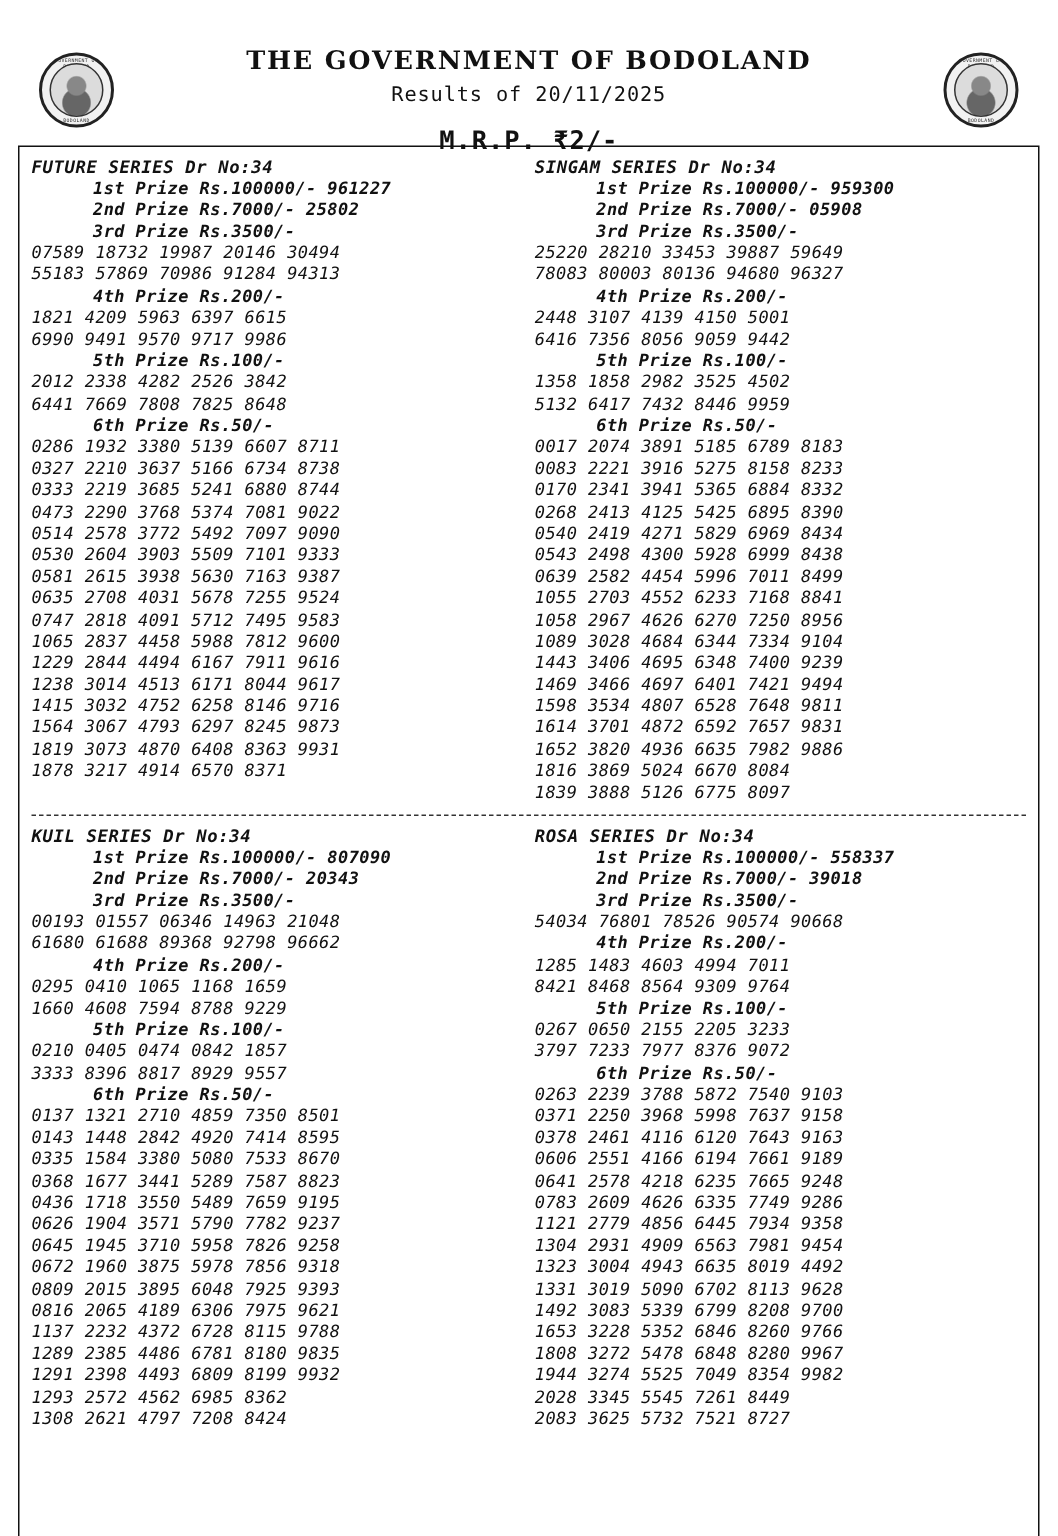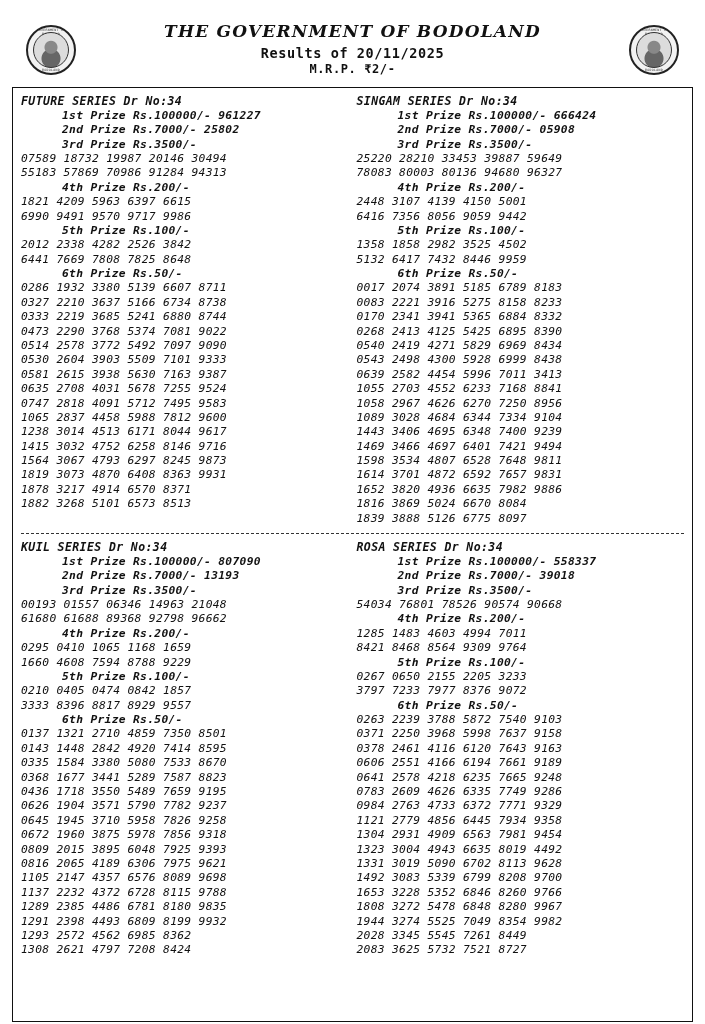--- a/index.html
+++ b/index.html
@@ -26,36 +26,35 @@
   .header {
     position: relative;
     height: 62px;
     text-align: center;
   }
   .header-title {
     font-family: "DejaVu Serif", serif;
     font-weight: bold;
     font-size: 17px;
     letter-spacing: 1.2px;
-    margin-top: 11px;
-    font-style: italic;
+    margin-top: 21px;
   }
   .header-sub {
     font-family: "DejaVu Sans Mono", monospace;
-    font-weight: bold;
+    font-weight: normal;
     font-size: 13.5px;
     letter-spacing: 0.6px;
     margin-top: 4px;
   }
   .header-mrp {
     font-family: "DejaVu Sans Mono", monospace;
     font-weight: bold;
-    font-size: 12px;
+    font-size: 17px;
     letter-spacing: 0.6px;
-    margin-top: 1px;
+    margin-top: 13px;
   }
   .seal {
     position: absolute;
     top: 4px;
     width: 46px;
     height: 46px;
     border-radius: 50%;
     border: 2px solid #222;
     background: #f2f2f2;
     overflow: hidden;
@@ -183,90 +182,89 @@
         <div class="numbers">0286 1932 3380 5139 6607 8711</div>
         <div class="numbers">0327 2210 3637 5166 6734 8738</div>
         <div class="numbers">0333 2219 3685 5241 6880 8744</div>
         <div class="numbers">0473 2290 3768 5374 7081 9022</div>
         <div class="numbers">0514 2578 3772 5492 7097 9090</div>
         <div class="numbers">0530 2604 3903 5509 7101 9333</div>
         <div class="numbers">0581 2615 3938 5630 7163 9387</div>
         <div class="numbers">0635 2708 4031 5678 7255 9524</div>
         <div class="numbers">0747 2818 4091 5712 7495 9583</div>
         <div class="numbers">1065 2837 4458 5988 7812 9600</div>
+        <div class="numbers">1229 2844 4494 6167 7911 9616</div>
         <div class="numbers">1238 3014 4513 6171 8044 9617</div>
         <div class="numbers">1415 3032 4752 6258 8146 9716</div>
         <div class="numbers">1564 3067 4793 6297 8245 9873</div>
         <div class="numbers">1819 3073 4870 6408 8363 9931</div>
         <div class="numbers">1878 3217 4914 6570 8371</div>
-        <div class="numbers">1882 3268 5101 6573 8513</div>
       </div>
 
       <div class="col right">
         <div class="series-title">SINGAM SERIES   Dr No:34</div>
-        <div class="prize-line">1st Prize Rs.100000/- 666424</div>
+        <div class="prize-line">1st Prize Rs.100000/- 959300</div>
         <div class="prize-line">2nd Prize Rs.7000/- 05908</div>
         <div class="prize-line">3rd Prize Rs.3500/-</div>
         <div class="numbers">25220 28210 33453 39887 59649</div>
         <div class="numbers">78083 80003 80136 94680 96327</div>
         <div class="prize-line">4th Prize Rs.200/-</div>
         <div class="numbers">2448 3107 4139 4150 5001</div>
         <div class="numbers">6416 7356 8056 9059 9442</div>
         <div class="prize-line">5th Prize Rs.100/-</div>
         <div class="numbers">1358 1858 2982 3525 4502</div>
         <div class="numbers">5132 6417 7432 8446 9959</div>
         <div class="prize-line">6th Prize Rs.50/-</div>
         <div class="numbers">0017 2074 3891 5185 6789 8183</div>
         <div class="numbers">0083 2221 3916 5275 8158 8233</div>
         <div class="numbers">0170 2341 3941 5365 6884 8332</div>
         <div class="numbers">0268 2413 4125 5425 6895 8390</div>
         <div class="numbers">0540 2419 4271 5829 6969 8434</div>
         <div class="numbers">0543 2498 4300 5928 6999 8438</div>
-        <div class="numbers">0639 2582 4454 5996 7011 3413</div>
+        <div class="numbers">0639 2582 4454 5996 7011 8499</div>
         <div class="numbers">1055 2703 4552 6233 7168 8841</div>
         <div class="numbers">1058 2967 4626 6270 7250 8956</div>
         <div class="numbers">1089 3028 4684 6344 7334 9104</div>
         <div class="numbers">1443 3406 4695 6348 7400 9239</div>
         <div class="numbers">1469 3466 4697 6401 7421 9494</div>
         <div class="numbers">1598 3534 4807 6528 7648 9811</div>
         <div class="numbers">1614 3701 4872 6592 7657 9831</div>
         <div class="numbers">1652 3820 4936 6635 7982 9886</div>
         <div class="numbers">1816 3869 5024 6670 8084</div>
         <div class="numbers">1839 3888 5126 6775 8097</div>
       </div>
     </div>
 
     <hr class="divider">
 
     <div class="grid">
       <div class="col left">
         <div class="series-title">KUIL SERIES   Dr No:34</div>
         <div class="prize-line">1st Prize Rs.100000/- 807090</div>
-        <div class="prize-line">2nd Prize Rs.7000/- 13193</div>
+        <div class="prize-line">2nd Prize Rs.7000/- 20343</div>
         <div class="prize-line">3rd Prize Rs.3500/-</div>
         <div class="numbers">00193 01557 06346 14963 21048</div>
         <div class="numbers">61680 61688 89368 92798 96662</div>
         <div class="prize-line">4th Prize Rs.200/-</div>
         <div class="numbers">0295 0410 1065 1168 1659</div>
         <div class="numbers">1660 4608 7594 8788 9229</div>
         <div class="prize-line">5th Prize Rs.100/-</div>
         <div class="numbers">0210 0405 0474 0842 1857</div>
         <div class="numbers">3333 8396 8817 8929 9557</div>
         <div class="prize-line">6th Prize Rs.50/-</div>
         <div class="numbers">0137 1321 2710 4859 7350 8501</div>
         <div class="numbers">0143 1448 2842 4920 7414 8595</div>
         <div class="numbers">0335 1584 3380 5080 7533 8670</div>
         <div class="numbers">0368 1677 3441 5289 7587 8823</div>
         <div class="numbers">0436 1718 3550 5489 7659 9195</div>
         <div class="numbers">0626 1904 3571 5790 7782 9237</div>
         <div class="numbers">0645 1945 3710 5958 7826 9258</div>
         <div class="numbers">0672 1960 3875 5978 7856 9318</div>
         <div class="numbers">0809 2015 3895 6048 7925 9393</div>
         <div class="numbers">0816 2065 4189 6306 7975 9621</div>
-        <div class="numbers">1105 2147 4357 6576 8089 9698</div>
         <div class="numbers">1137 2232 4372 6728 8115 9788</div>
         <div class="numbers">1289 2385 4486 6781 8180 9835</div>
         <div class="numbers">1291 2398 4493 6809 8199 9932</div>
         <div class="numbers">1293 2572 4562 6985 8362</div>
         <div class="numbers">1308 2621 4797 7208 8424</div>
       </div>
 
       <div class="col right">
         <div class="series-title">ROSA SERIES   Dr No:34</div>
         <div class="prize-line">1st Prize Rs.100000/- 558337</div>
@@ -279,21 +277,20 @@
         <div class="prize-line">5th Prize Rs.100/-</div>
         <div class="numbers">0267 0650 2155 2205 3233</div>
         <div class="numbers">3797 7233 7977 8376 9072</div>
         <div class="prize-line">6th Prize Rs.50/-</div>
         <div class="numbers">0263 2239 3788 5872 7540 9103</div>
         <div class="numbers">0371 2250 3968 5998 7637 9158</div>
         <div class="numbers">0378 2461 4116 6120 7643 9163</div>
         <div class="numbers">0606 2551 4166 6194 7661 9189</div>
         <div class="numbers">0641 2578 4218 6235 7665 9248</div>
         <div class="numbers">0783 2609 4626 6335 7749 9286</div>
-        <div class="numbers">0984 2763 4733 6372 7771 9329</div>
         <div class="numbers">1121 2779 4856 6445 7934 9358</div>
         <div class="numbers">1304 2931 4909 6563 7981 9454</div>
         <div class="numbers">1323 3004 4943 6635 8019 4492</div>
         <div class="numbers">1331 3019 5090 6702 8113 9628</div>
         <div class="numbers">1492 3083 5339 6799 8208 9700</div>
         <div class="numbers">1653 3228 5352 6846 8260 9766</div>
         <div class="numbers">1808 3272 5478 6848 8280 9967</div>
         <div class="numbers">1944 3274 5525 7049 8354 9982</div>
         <div class="numbers">2028 3345 5545 7261 8449</div>
         <div class="numbers">2083 3625 5732 7521 8727</div>

